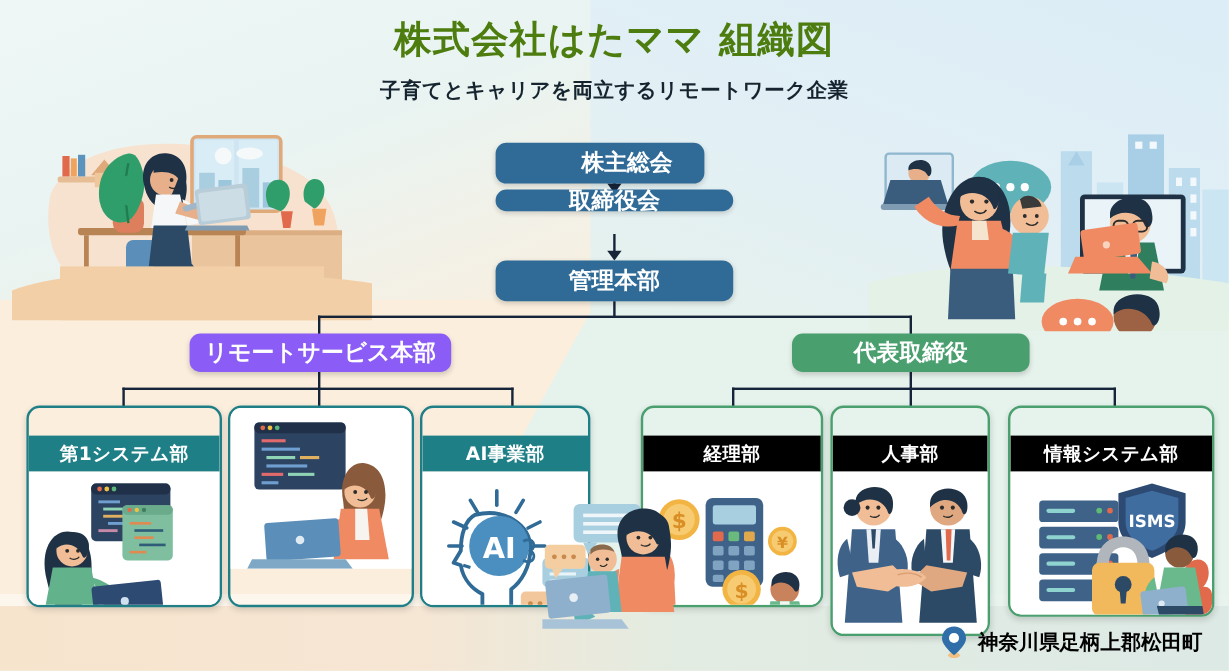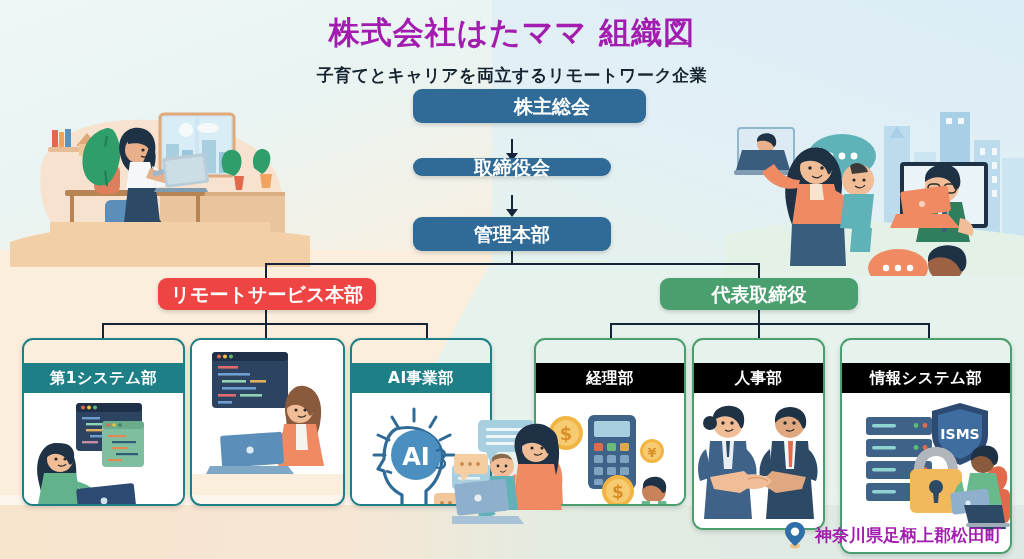--- a/index.html
+++ b/index.html
@@ -31,35 +31,35 @@
     background:linear-gradient(90deg,#f7e4cd 0%,#f6e6d4 34%,#e2ece2 56%,#dde9e5 100%);
   }
   .bg-footer-top {
     position:absolute; left:0; bottom:54px; width:100%; height:10px;
     background:linear-gradient(90deg,#fdf6ec 0%,#fdf6ec 40%,#e9f3ee 60%,#e9f3ee 100%);
   }
 
   
   .title-wrap { position:absolute; left:0; top:12px; width:100%; text-align:center; z-index:30; }
   .title {
-    font-size:31px; font-weight:bold; color:#a21caf; letter-spacing:1px;
+    font-size:31px; font-weight:bold; color:#4d7c0f; letter-spacing:1px;
   }
   .subtitle {
     margin-top:10px; font-size:17px; font-weight:bold; color:#16242f; letter-spacing:.5px;
   }
 
   
   .node {
     position:absolute; display:flex; align-items:center; justify-content:center;
     color:#fff; font-weight:bold; border-radius:9px;
     box-shadow:0 2px 4px rgba(0,0,0,.16);
     z-index:20; text-align:center; line-height:1;
   }
   .node.top { background:#2f6b96; font-size:19px; }
-  .node.div-left  { background:#ef4444; font-size:19px;justify-content:center; }
+  .node.div-left  { background:#8b5cf6; font-size:19px;justify-content:center; }
   .node.div-right { background:#4a9f6f; font-size:19px; }
 
   
   .ln { position:absolute; background:#16243a; z-index:15; }
   .arrow {
     position:absolute; width:0; height:0; z-index:16;
     border-left:6px solid transparent; border-right:6px solid transparent;
     border-top:8px solid #16243a;
   }
 
@@ -78,21 +78,21 @@
   .card.teal { border:2px solid #1f7f87; }
   .card.teal .chead { background:#1f7f87; }
   .card.green { border:2px solid #4a9f6f; }
   .card.green .chead { background:#000000; }
 
   
   .loc {
     position:absolute; right:22px; bottom:10px; display:flex; align-items:center;
     gap:9px; z-index:40;
   }
-  .loc .ltext { font-size:17px; font-weight:bold; color:#a21caf; }
+  .loc .ltext { font-size:17px; font-weight:bold; color:#000000; }
 
   
   .art { position:absolute; }
   svg { display:block; }
 </style>
 </head>
 <body>
 
 <div id="stage">
 
@@ -242,21 +242,21 @@
       <circle cx="222" cy="168" r="18" fill="#9c6243"></circle>
       <path d="M204 162 C206 146 240 144 242 162 C244 172 238 178 236 174 C230 160 212 158 204 166 Z" fill="#1f3145"></path>
     </svg>
   </div>
 
   <div class="title-wrap">
     <div class="title">株式会社はたママ 組織図</div>
     <div class="subtitle">子育てとキャリアを両立するリモートワーク企業</div>
   </div>
 
-  <div class="node top" style="left:413px;top:89px;width:233px;height:34px;padding-left:45px;">
+  <div class="node top" style="left:413px;top:119px;width:174px;height:34px;padding-left:45px;">
     <span>株主総会</span>
   </div>
   <div class="ln" style="left:511px;top:139px;width:2px;height:18px;"></div>
   <div class="arrow" style="left:506px;top:153px;"></div>
 
   <div class="node top" style="left:413px;top:158px;width:198px;height:18px;">
     <span>取締役会</span>
   </div>
   <div class="ln" style="left:511px;top:195px;width:2px;height:18px;"></div>
   <div class="arrow" style="left:506px;top:209px;"></div>
@@ -496,21 +496,21 @@
         <path d="M114 56 C122 62 126 76 122 88 L110 84 Z" fill="#2c4a66"></path>
         <path d="M76 56 C68 62 64 74 66 84 L78 82 Z" fill="#2c4a66"></path>
         <path d="M16 84 L50 78 L62 90 L46 100 L20 96 Z" fill="#f0bd96"></path>
         <path d="M112 84 L78 78 L66 90 L82 100 L108 96 Z" fill="#e0a880"></path>
         <path d="M50 82 C60 80 72 82 78 88 C72 96 58 98 48 94 Z" fill="#f0bd96"></path>
         <path d="M54 86 C60 84 68 84 74 88" stroke="#d99f72" stroke-width="1.4" fill="none"></path>
       </svg>
     </div>
   </div>
 
-  <div class="card green" style="left:840px;top:338px;width:172px;height:216px;">
+  <div class="card green" style="left:840px;top:338px;width:172px;height:176px;">
     <div class="chead">情報システム部</div>
     <div class="cbody">
       <svg width="168" height="136" viewBox="0 0 168 136">
         <rect x="24" y="24" width="66" height="18" rx="3" fill="#3f6288"></rect>
         <rect x="24" y="46" width="66" height="18" rx="3" fill="#3f6288"></rect>
         <rect x="24" y="68" width="66" height="18" rx="3" fill="#3f6288"></rect>
         <rect x="24" y="90" width="66" height="18" rx="3" fill="#3f6288"></rect>
         <rect x="30" y="31" width="24" height="3.4" rx="1.7" fill="#8fd3d0"></rect>
         <rect x="30" y="53" width="24" height="3.4" rx="1.7" fill="#8fd3d0"></rect>
         <rect x="30" y="75" width="24" height="3.4" rx="1.7" fill="#8fd3d0"></rect>

